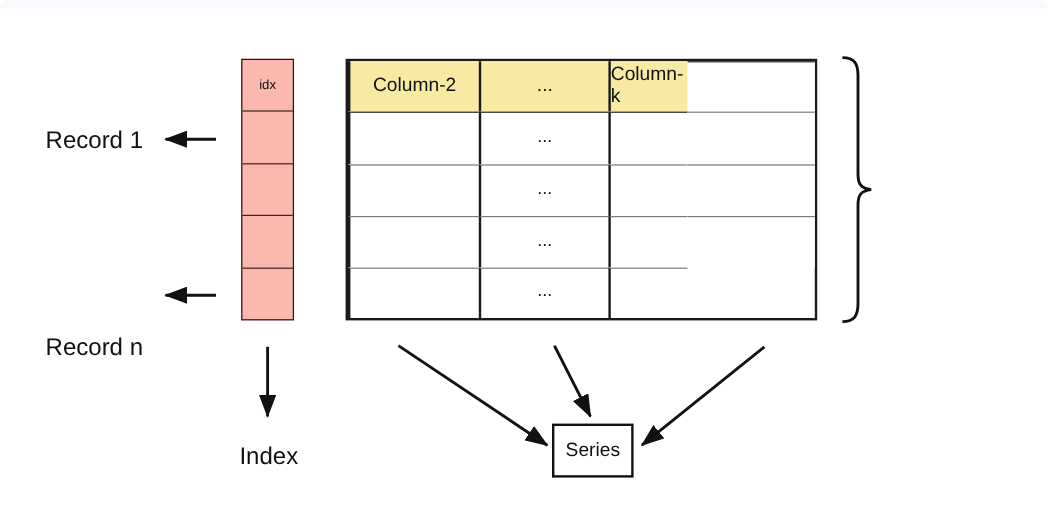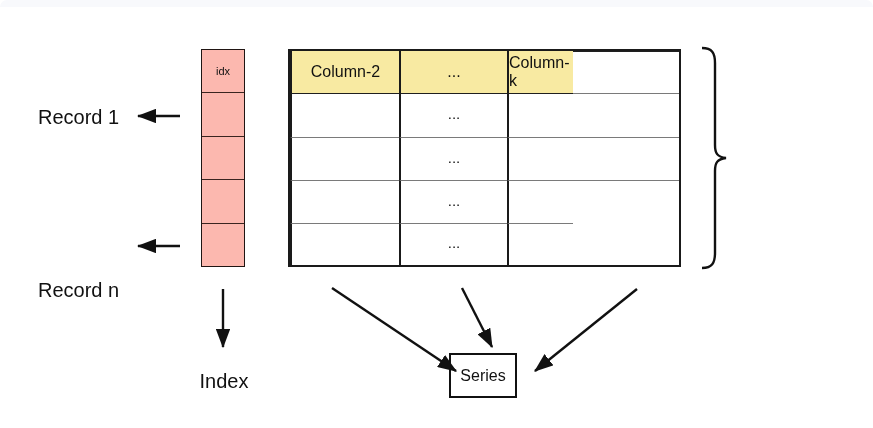--- a/index.html
+++ b/index.html
@@ -76,21 +76,21 @@
     font-size: 20px;
     white-space: nowrap;
     line-height: 19px;
   }
   .lbl-record1 { left: 38px; top: 108px; }
   .lbl-recordn { left: 38px; top: 237px; margin-top: 44px; }
   .lbl-index   { left: 199px; top: 372px; width: 50px; text-align: center; }
   .lbl-dataframe { left: 748px; top: 149px; }
 
   .series-box {
-    position: absolute; left: 449px; top: 353px;
+    position: absolute; left: 460px; top: 353px;
     width: 68px; height: 45px;
     border: 2px solid #111111;
     background: #ffffff;
     display: flex; align-items: center; justify-content: center;
     font-size: 16px;
   }
 
   .arrow-layer {
     position: absolute; left: 0; top: 0;
     width: 873px; height: 428px;

